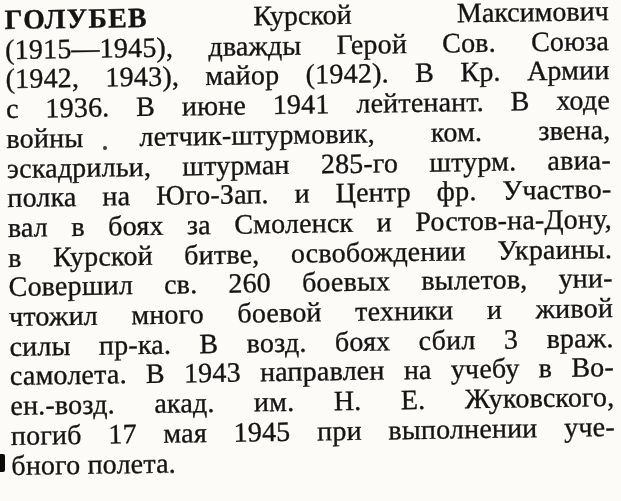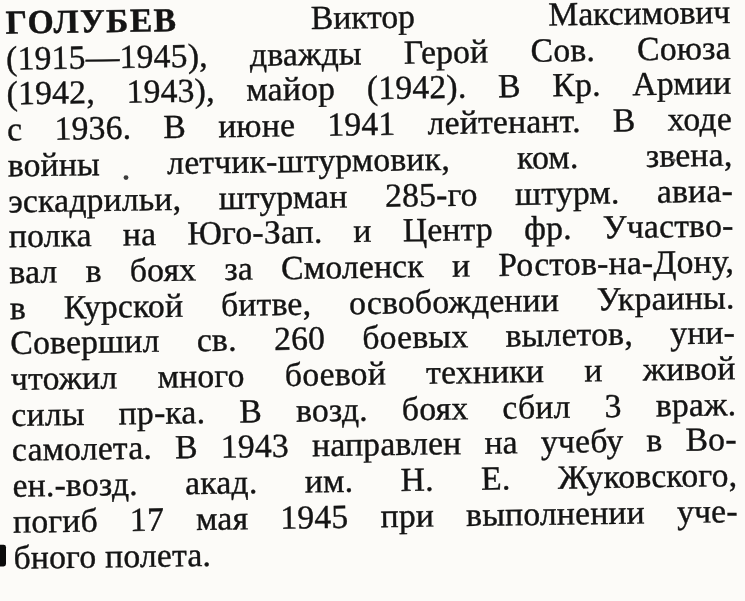--- a/index.html
+++ b/index.html
@@ -84,21 +84,21 @@
 </style>
 </head>
 <body>
 
 <div class="page">
 
   <div class="text-block">
 
     <div class="line-first">
       <span class="headword">ГОЛУБЕВ</span>
-      <span>Виктор</span>
+      <span>Курской</span>
       <span>Максимович</span>
     </div>
 
     <div class="line">(1915—1945), дважды Герой Сов. Союза</div>
     <div class="line">(1942, 1943), майор (1942). В Кр. Армии</div>
     <div class="line">с 1936. В июне 1941 лейтенант. В ходе</div>
     <div class="line">войны летчик-штурмовик, ком. звена,</div>
     <div class="line">эскадрильи, штурман 285-го штурм. авиа-</div>
     <div class="line">полка на Юго-Зап. и Центр фр. Участво-</div>
     <div class="line">вал в боях за Смоленск и Ростов-на-Дону,</div>

